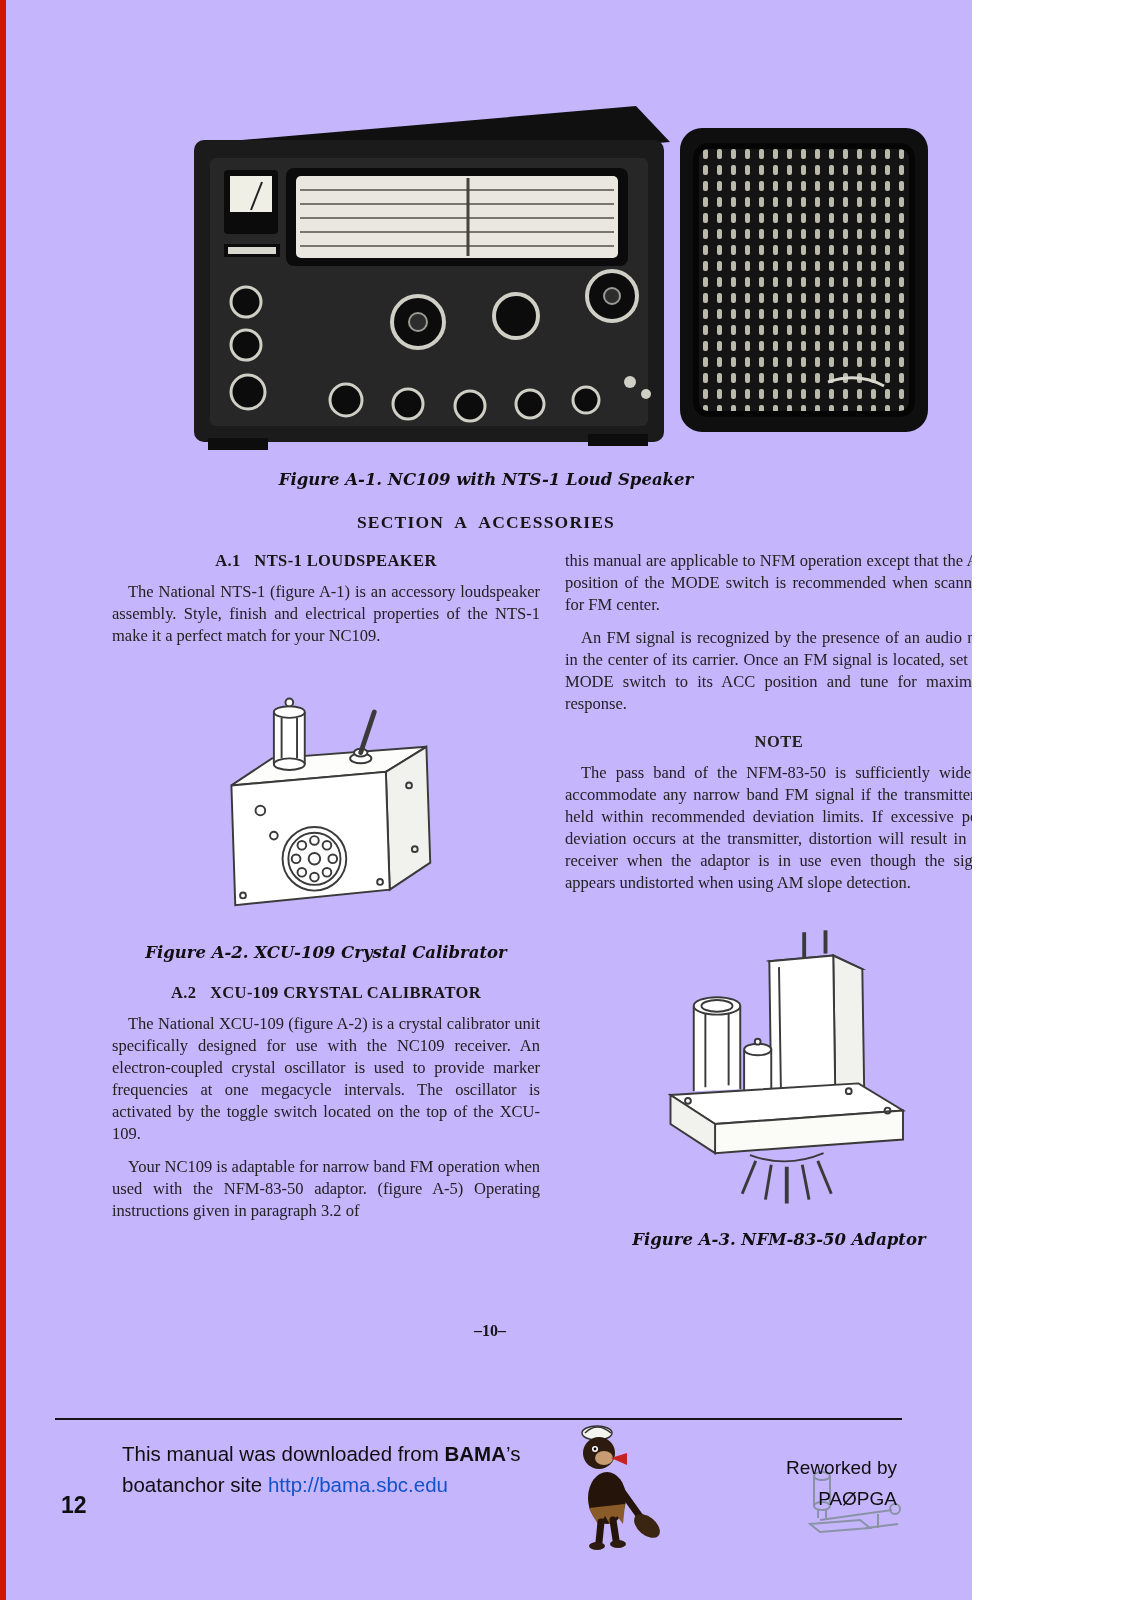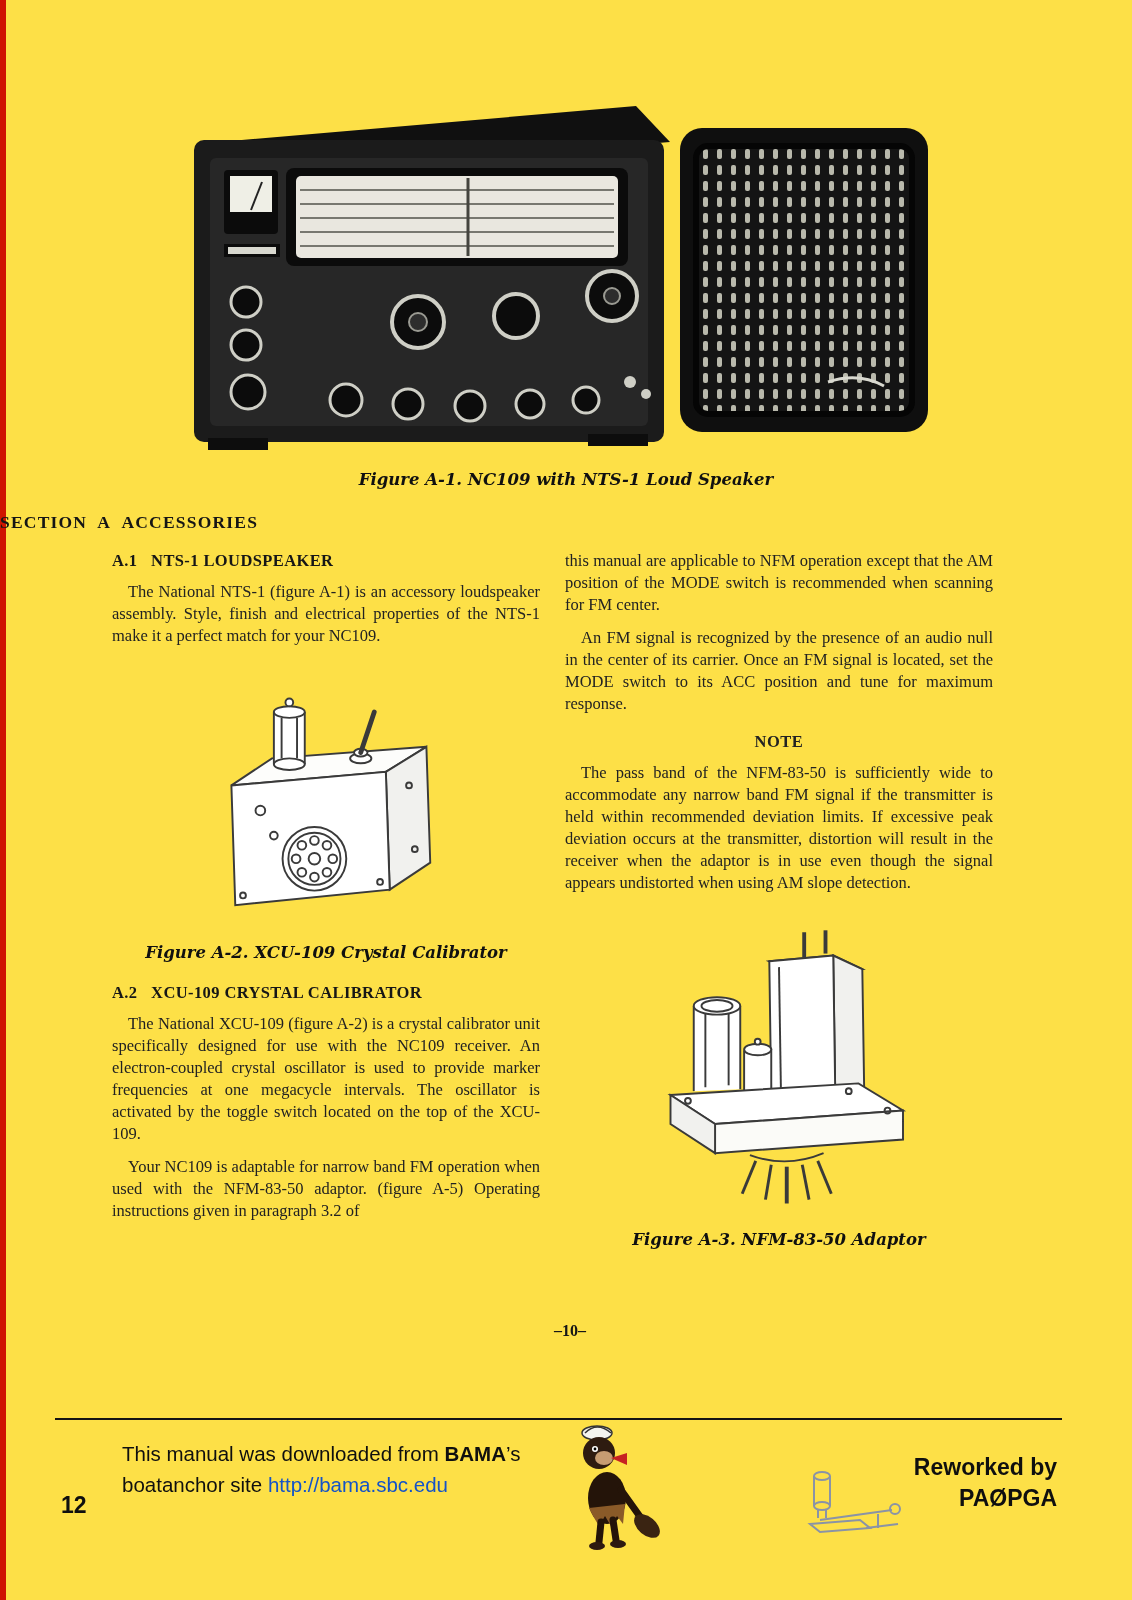--- a/index.html
+++ b/index.html
@@ -1,36 +1,36 @@
 <!DOCTYPE html>
 <html><head>
 <meta charset="utf-8">
 <style>
   * { margin:0; padding:0; box-sizing:border-box; }
   html,body { background:#ffffff; }
-  .page { position:relative; width:1132px; height:1600px; background:#fde047;
+  .page { position:relative; width:972px; height:1600px; background:#c4b5fd;
           font-family:"Liberation Serif", serif; color:#1d1d1d; overflow:hidden; }
   .leftbar { position:absolute; left:0; top:0; width:6px; height:1600px; background:#cf1400; }
 
   .photo { position:absolute; left:168px; top:82px; width:785px; height:382px; }
 
   .caption { font-style:italic; font-weight:bold; font-size:16.5px; text-align:center; color:#101010;
              font-family:"DejaVu Serif", serif; }
   .cap-a1 { position:absolute; left:0; width:100%; top:470px; }
 
-  .section-head { position:absolute; left:0; width:100%; top:512px; 
+  .section-head { position:absolute; left:0; width:100%; top:512px; text-align:center;
                   font-weight:bold; font-size:17.5px; letter-spacing:1.2px; color:#151515; }
 
   .col { position:absolute; top:550px; width:428px; font-size:16.5px; line-height:22px;
          text-align:justify; color:#222; }
   .col-left  { left:112px; }
   .col-right { left:565px; }
 
   .sub-head { font-size:16.5px; font-weight:bold; letter-spacing:0.4px; margin:0 0 9px 0;
-              color:#161616; text-align:left; }
+              color:#161616; text-align:center; }
   .sub-head.mt { margin-top:18px; }
   p.body { text-indent:16px; margin:0 0 11px 0; }
   p.noindent { text-indent:0; }
 
   .fig { display:block; margin:10px auto 4px auto; }
   .figcap { margin:6px 0 18px 0; }
   .note-head { text-align:center; font-weight:bold; font-size:16.5px; letter-spacing:0.5px;
                margin:16px 0 9px 0; }
 
   .pageno { position:absolute; top:1322px; left:0; width:100%; text-align:center;
@@ -40,21 +40,21 @@
 
   .footer-text { position:absolute; left:122px; top:1438px; font-family:"Liberation Sans", sans-serif;
                  font-size:20.5px; line-height:31px; color:#0f0f0f; }
   .footer-text .bold { font-weight:bold; }
   .footer-text .link { color:#1353c9; text-decoration:none; cursor:pointer; }
 
   .page12 { position:absolute; left:61px; top:1492px; font-family:"Liberation Sans", sans-serif;
             font-weight:bold; font-size:23px; color:#0f0f0f; }
 
   .reworked { position:absolute; right:75px; top:1452px; text-align:right;
-              font-family:"Liberation Sans", sans-serif; font-weight:bold; font-size:23px;
+              font-family:"Liberation Sans", sans-serif; font-weight:normal; font-size:19px;
               line-height:31px; color:#0f0f0f; }
 
   .cartoon { position:absolute; left:563px; top:1420px; }
   .keyart  { position:absolute; left:800px; top:1462px; }
 </style>
 </head>
 <body>
 
 <div class="page">
 

